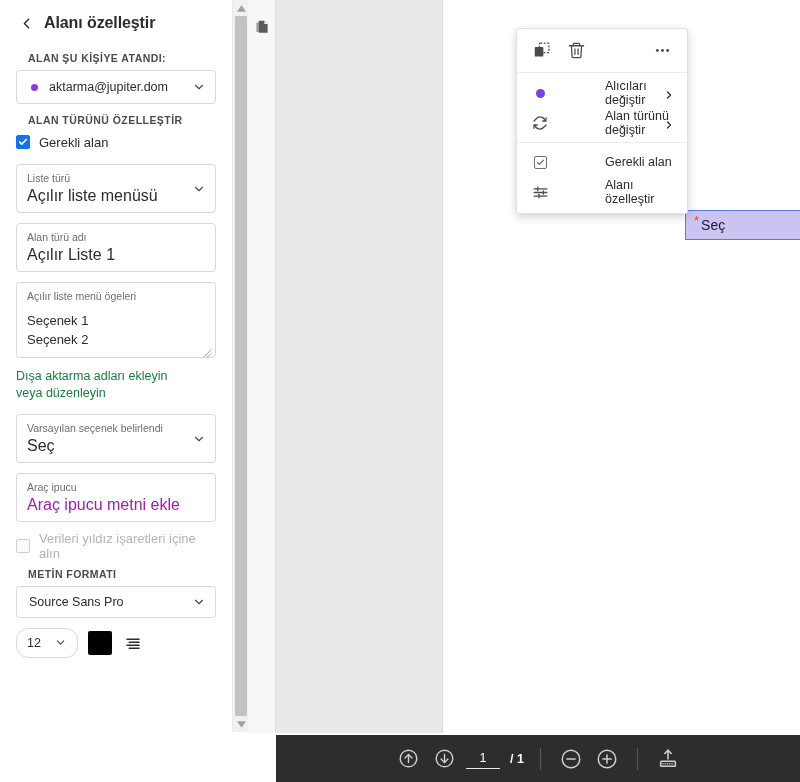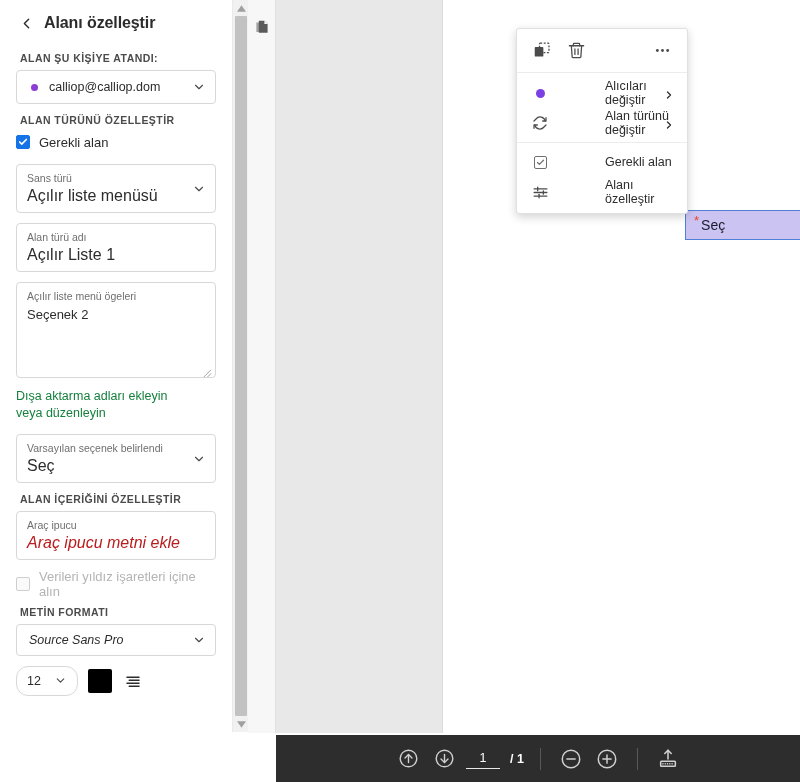--- a/index.html
+++ b/index.html
@@ -31,39 +31,39 @@
     cursor: pointer; color: #2c2c2c;
     margin-right: 6px;
   }
   .sb-title {
     font-size: 16px; font-weight: bold; color: #2c2c2c;
     letter-spacing: -0.1px;
   }
   .sec-label {
     font-size: 10.5px; font-weight: bold; color: #4b4b4b;
     letter-spacing: 0.45px;
-    padding: 0 16px; margin: 10px 0 6px 4px;
+    padding: 0 16px; margin: 10px 0 6px 12px;
     text-transform: uppercase;
   }
   .field-box {
     margin: 0 16px 10px 16px;
     border: 1px solid #d8d8d8;
     border-radius: 4px;
     background: #fff;
     position: relative;
   }
   .field-box.small-pad { padding: 6px 10px 7px 10px; }
   .field-label {
     font-size: 10.5px; color: #6e6e6e; margin-bottom: 2px;
     line-height: 14px;
   }
   .field-value {
     font-size: 16px; color: #2c2c2c; line-height: 18px;
   }
-  .field-value.placeholder { color: #b91c1c; font-style: italic; }
+  .field-value.placeholder { color: #a21caf; }
   .chev {
     position: absolute; right: 9px; top: 50%;
     transform: translateY(-50%);
     width: 14px; height: 14px; color: #4b4b4b;
   }
   .assignee-row {
     display: flex; align-items: center;
     padding: 8px 10px; height: 32px;
   }
   .assignee-dot {
@@ -85,21 +85,21 @@
   }
   .cb.checked { background: #1473e6; border-color: #1473e6; }
   .cb.checked svg { display: block; }
   .cb svg { display: none; }
   .cb-label { font-size: 13px; color: #2c2c2c; }
   .cb-row.disabled .cb { border-color: #cfcfcf; background: #fafafa; }
   .cb-row.disabled .cb-label { color: #b4b4b4; }
 
   .ta-box { margin: 0 16px 10px 16px; border: 1px solid #d8d8d8;
             border-radius: 4px; padding: 6px 10px 8px 10px;
-            height: 96px; position: relative; }
+            height: 76px; position: relative; }
   .ta-line { font-size: 13px; color: #2c2c2c; line-height: 19px; }
   .resize-grip {
     position: absolute; right: 3px; bottom: 2px;
     width: 11px; height: 11px; color: #9a9a9a;
   }
   .link-text {
     padding: 0 16px; margin: 2px 0 12px 0;
     font-size: 12.5px; color: #15803d; line-height: 17px;
     cursor: pointer; width: 200px;
   }
@@ -261,57 +261,58 @@
           </svg>
       </div>
       <div class="sb-title">Alanı özelleştir</div>
     </div>
 
     <div class="sec-label">ALAN ŞU KİŞİYE ATANDI:</div>
 
     <div class="field-box">
       <div class="assignee-row">
         <span class="assignee-dot"></span>
-        <span class="assignee-email">calliop@calliop.dom</span>
+        <span class="assignee-email">aktarma@jupiter.dom</span>
       </div>
       <span class="chev">
         <svg width="14" height="14" viewBox="0 0 24 24" fill="none" stroke="currentColor" stroke-width="2" stroke-linecap="round" stroke-linejoin="round">
             <polyline points="6 9 12 15 18 9"></polyline>
           </svg>
       </span>
     </div>
 
     <div class="sec-label">ALAN TÜRÜNÜ ÖZELLEŞTİR</div>
 
     <div class="cb-row">
       <span class="cb checked">
         <svg width="10" height="10" viewBox="0 0 24 24" fill="none" stroke="#ffffff" stroke-width="4" stroke-linecap="round" stroke-linejoin="round">
             <polyline points="20 6 9 17 4 12"></polyline>
           </svg>
       </span>
       <span class="cb-label">Gerekli alan</span>
     </div>
 
     <div class="field-box small-pad">
-      <div class="field-label">Sans türü</div>
+      <div class="field-label">Liste türü</div>
       <div class="field-value">Açılır liste menüsü</div>
       <span class="chev">
         <svg width="14" height="14" viewBox="0 0 24 24" fill="none" stroke="currentColor" stroke-width="2" stroke-linecap="round" stroke-linejoin="round">
             <polyline points="6 9 12 15 18 9"></polyline>
           </svg>
       </span>
     </div>
 
     <div class="field-box small-pad">
       <div class="field-label">Alan türü adı</div>
       <div class="field-value">Açılır Liste 1</div>
     </div>
 
     <div class="ta-box">
       <div class="field-label">Açılır liste menü ögeleri</div>
+      <div class="ta-line" style="margin-top:8px">Seçenek 1</div>
       <div class="ta-line">Seçenek 2</div>
       <span class="resize-grip">
         <svg width="11" height="11" viewBox="0 0 12 12" stroke="currentColor" stroke-width="1">
             <line x1="11" y1="3" x2="3" y2="11"></line>
             <line x1="11" y1="7" x2="7" y2="11"></line>
           </svg>
       </span>
     </div>
 
     <div class="link-text">Dışa aktarma adları ekleyin veya düzenleyin</div>
@@ -319,35 +320,34 @@
     <div class="field-box small-pad">
       <div class="field-label">Varsayılan seçenek belirlendi</div>
       <div class="field-value">Seç</div>
       <span class="chev">
         <svg width="14" height="14" viewBox="0 0 24 24" fill="none" stroke="currentColor" stroke-width="2" stroke-linecap="round" stroke-linejoin="round">
             <polyline points="6 9 12 15 18 9"></polyline>
           </svg>
       </span>
     </div>
 
-    <div class="sec-label">ALAN İÇERİĞİNİ ÖZELLEŞTİR</div>
 
     <div class="field-box small-pad">
       <div class="field-label">Araç ipucu</div>
       <div class="field-value placeholder">Araç ipucu metni ekle</div>
     </div>
 
     <div class="cb-row disabled" style="margin-top:14px">
       <span class="cb"></span>
       <span class="cb-label">Verileri yıldız işaretleri içine alın</span>
     </div>
 
     <div class="sec-label" style="margin-top:12px">METİN FORMATI</div>
 
-    <div class="field-box" style="height:32px;display:flex;align-items:center;padding-left:12px;font-style:italic;">
+    <div class="field-box" style="height:32px;display:flex;align-items:center;padding-left:12px;">
       <span style="font-size:12.5px;color:#2c2c2c">Source Sans Pro</span>
       <span class="chev">
         <svg width="14" height="14" viewBox="0 0 24 24" fill="none" stroke="currentColor" stroke-width="2" stroke-linecap="round" stroke-linejoin="round">
             <polyline points="6 9 12 15 18 9"></polyline>
           </svg>
       </span>
     </div>
 
     <div class="font-row">
       <div class="size-select">

